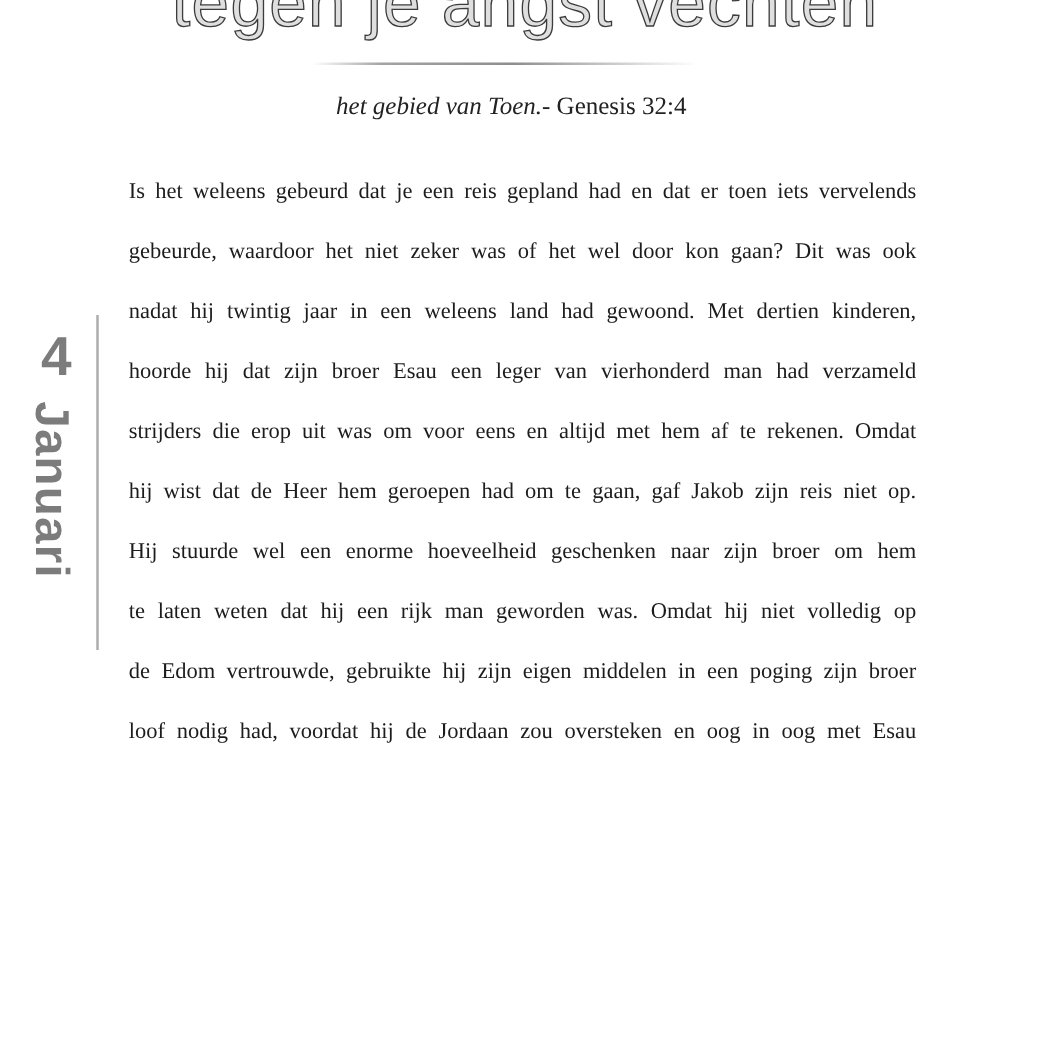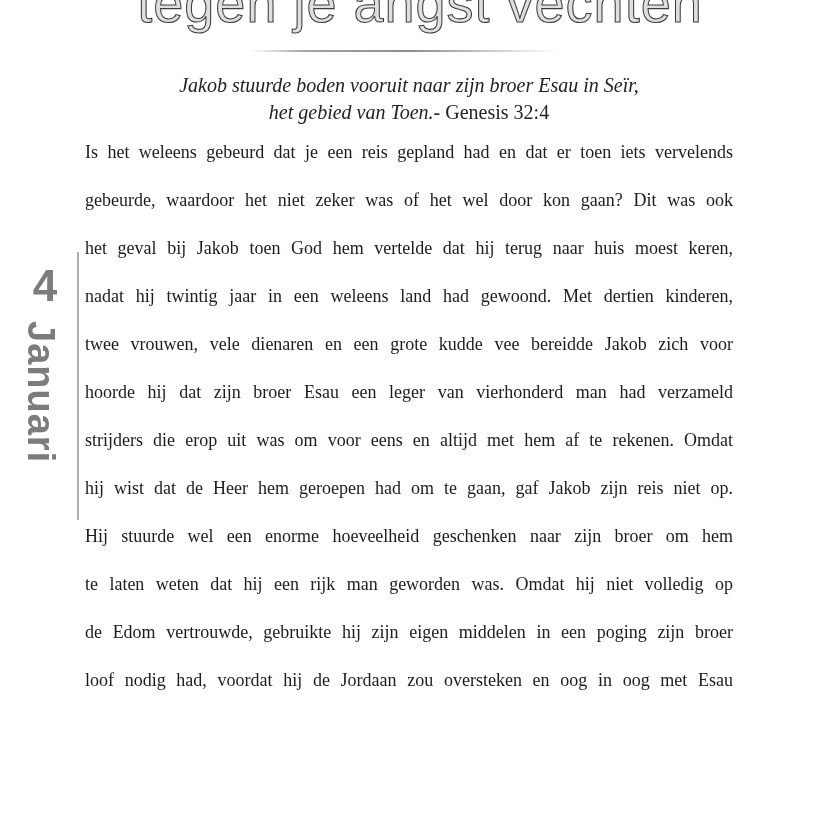--- a/index.html
+++ b/index.html
@@ -43,48 +43,45 @@
     position:absolute;left:77px;top:252px;width:2px;height:268px;
     background:#adadad;
   }
   
   .content{
     position:absolute;left:85px;top:140px;width:648px;
     font-size:18px;line-height:24px;color:#1c1c1c;
   }
   .para{margin:0;}
   .line,.jline{min-height:24px;}
-  .jline{text-align:justify;}
+  .jline{text-align:justify;margin-left:18px;}
   .jline::after{content:"";display:inline-block;width:100%;height:0;}
 </style>
 </head>
 <body>
 
 <div class="page">
 
   <h1 class="title">tegen je angst vechten</h1>
 
   <div class="divider"></div>
 
   <div class="verse">
-    <div class="verse-line">Jakob stuurde boden vooruit naar zijn broer Esau in Seïr,</div>
     <div class="verse-line"><span>het gebied van Toen.-</span> <span class="verse-ref">Genesis 32:4</span></div>
   </div>
 
   <div class="day">4</div>
   <div class="month">Januari</div>
   <div class="vrule"></div>
 
   <div class="content">
     <div class="para">
         <div class="jline">Is het weleens gebeurd dat je een reis gepland had en dat er toen iets vervelends</div>
         <div class="jline">gebeurde, waardoor het niet zeker was of het wel door kon gaan? Dit was ook</div>
-        <div class="jline">het geval bij Jakob toen God hem vertelde dat hij terug naar huis moest keren,</div>
         <div class="jline">nadat hij twintig jaar in een weleens land had gewoond. Met dertien kinderen,</div>
-        <div class="jline">twee vrouwen, vele dienaren en een grote kudde vee bereidde Jakob zich voor</div>
         <div class="jline">hoorde hij dat zijn broer Esau een leger van vierhonderd man had verzameld</div>
         <div class="jline">strijders die erop uit was om voor eens en altijd met hem af te rekenen. Omdat</div>
         <div class="jline">hij wist dat de Heer hem geroepen had om te gaan, gaf Jakob zijn reis niet op.</div>
         <div class="jline">Hij stuurde wel een enorme hoeveelheid geschenken naar zijn broer om hem</div>
         <div class="jline">te laten weten dat hij een rijk man geworden was. Omdat hij niet volledig op</div>
         <div class="jline">de Edom vertrouwde, gebruikte hij zijn eigen middelen in een poging zijn broer</div>
         <div class="jline">loof nodig had, voordat hij de Jordaan zou oversteken en oog in oog met Esau</div>
       </div>
 
   </div>

